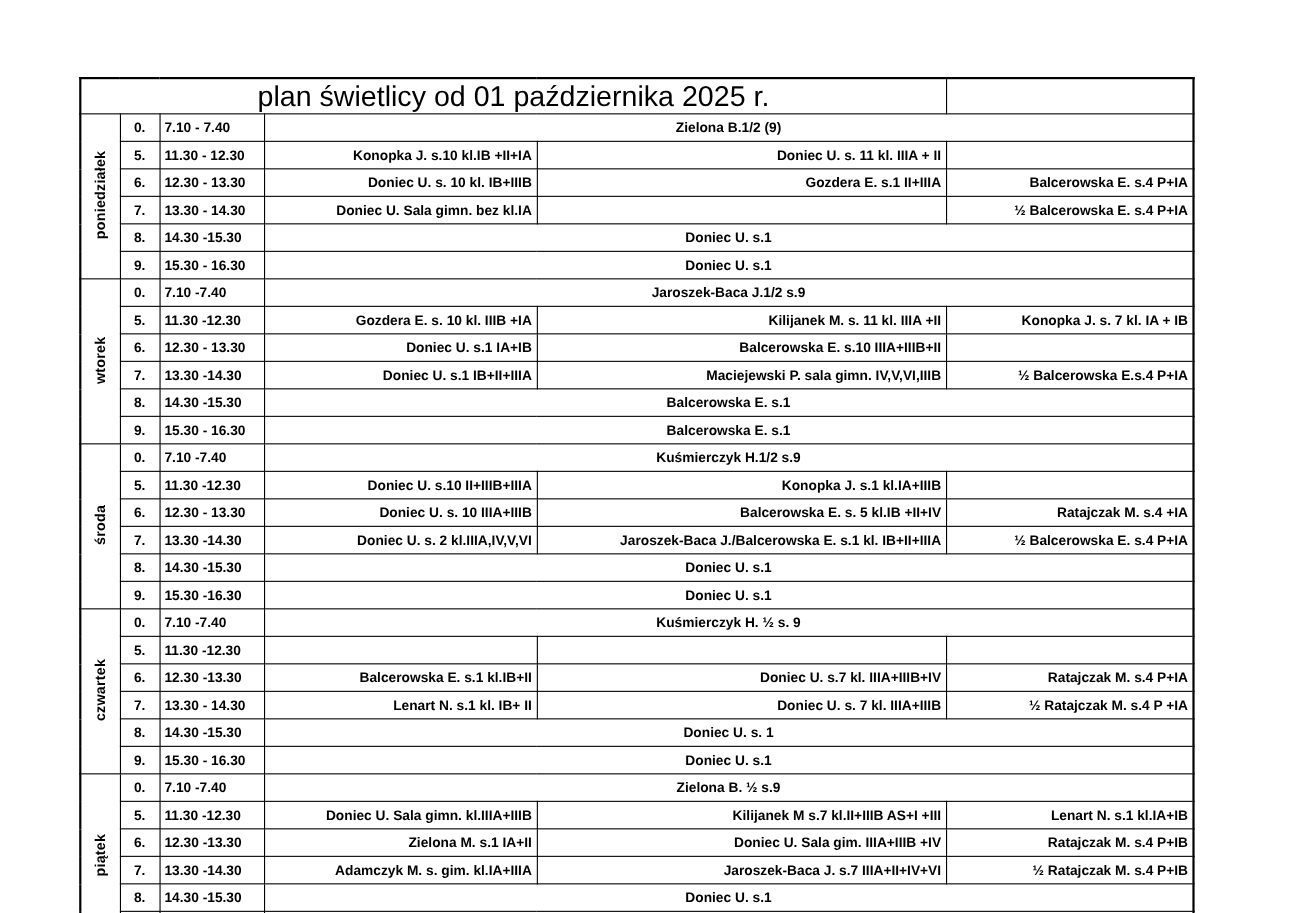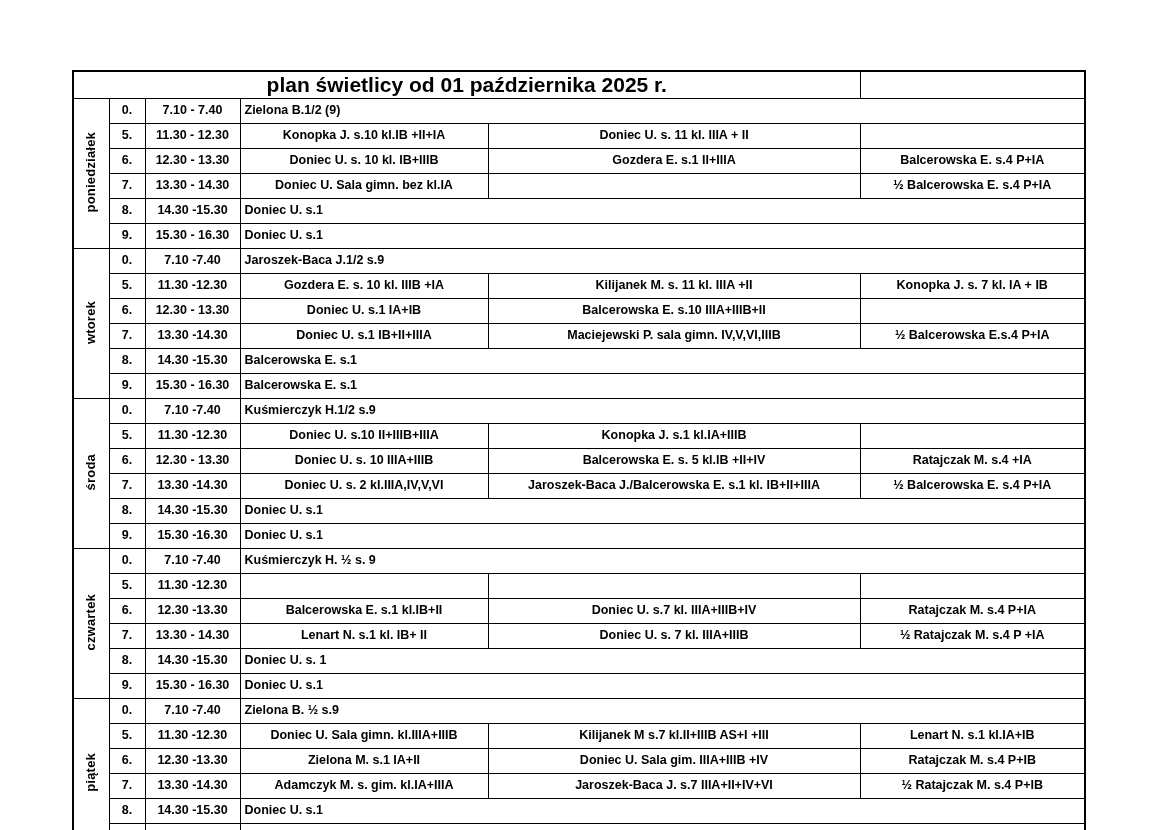--- a/index.html
+++ b/index.html
@@ -39,22 +39,22 @@
   
   col.c-day   { width: 36px; }
   col.c-num   { width: 36px; }
   col.c-time  { width: 95px; }
   col.c-a     { width: 248px; }
   col.c-b     { width: 372px; }
   col.c-c     { width: 225px; }
 
   .title-cell {
     text-align: center;
-    font-size: 21px;
-    font-weight: bold;
+    font-size: 26px;
+    font-weight: normal;
     height: 32px;
     padding: 2px 4px;
   }
   .title-blank {
     border: 1px solid #000000;
   }
 
   .day-cell {
     text-align: center;
     vertical-align: middle;
@@ -63,23 +63,23 @@
     padding: 0;
   }
   .day-rot {
     writing-mode: vertical-rl;
     transform: rotate(180deg);
     display: inline-block;
     white-space: nowrap;
     letter-spacing: 0.2px;
   }
   .num { text-align: center; }
-  .time { text-align: center; }
-  .ctr { }
-  .left { text-align: center; }
+  .time { text-align: left; }
+  .ctr { text-align: center; }
+  .left { text-align: right; }
 
   .thickline td {
     border-top: 2px solid #000000;
   }
   
   table.plan {
     border: 2px solid #000000;
   }
 </style>
 </head>

